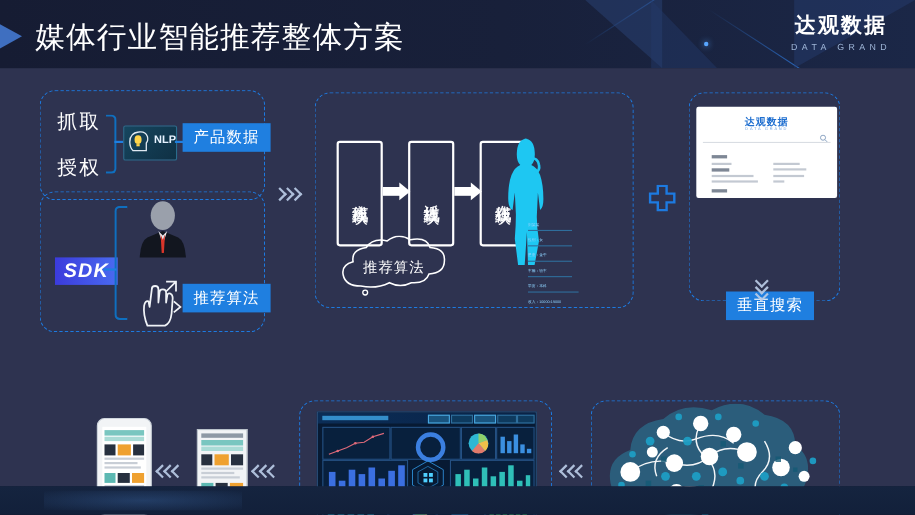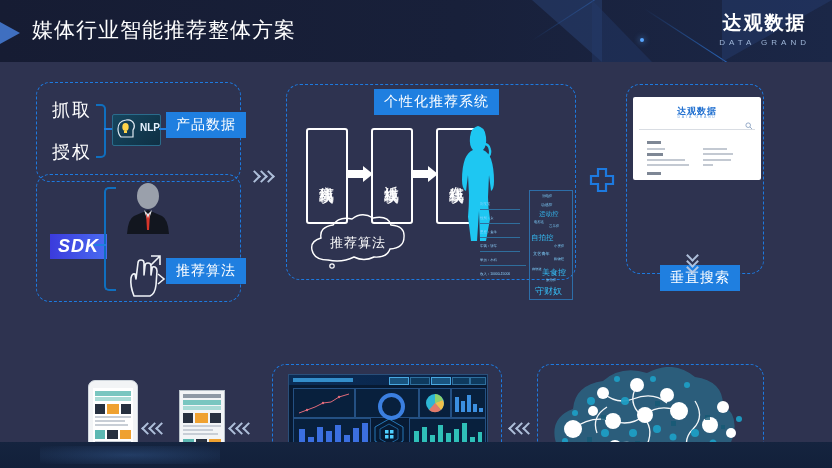--- a/index.html
+++ b/index.html
@@ -11,21 +11,21 @@
   .slide{position:relative;width:832px;height:468px;background:#141a30;overflow:hidden;}
 
   
   .header{position:absolute;left:0;top:0;width:832px;height:62px;
     background:linear-gradient(90deg,#161c33 0%,#18203a 55%,#1b2747 100%);overflow:hidden;}
   .hdr-geo{position:absolute;right:0;top:0;width:300px;height:62px;overflow:hidden;}
   .gl{position:absolute;background:linear-gradient(90deg,rgba(58,120,220,0),#2f7fe8);height:1px;transform-origin:left center;}
   .tri{position:absolute;width:0;height:0;}
   .title-arrow{position:absolute;left:0;top:22px;width:0;height:0;
     border-top:11px solid transparent;border-bottom:11px solid transparent;border-left:20px solid #3f6fc0;}
-  .title{position:absolute;left:32px;top:16px;font-size:21px;letter-spacing:1px;color:#fff;font-weight:400;}
+  .title{position:absolute;left:32px;top:16px;font-size:27px;letter-spacing:1px;color:#fff;font-weight:400;}
   .logo{position:absolute;right:22px;top:10px;text-align:center;}
   .logo-cn{font-size:19px;font-weight:700;color:#fff;letter-spacing:2px;}
   .logo-en{font-size:8px;letter-spacing:4px;color:#9fb6d8;margin-top:2px;}
 
   
   .stage{position:absolute;left:0;top:62px;width:832px;height:380px;background:#2e3350;}
   .footer{position:absolute;left:0;top:442px;width:832px;height:26px;
     background:linear-gradient(180deg,#15243f 0%,#12203a 100%);}
   .footer:after{content:"";position:absolute;left:40px;top:4px;width:180px;height:18px;
     background:radial-gradient(ellipse at center,rgba(80,140,220,.25),rgba(0,0,0,0));}
@@ -161,21 +161,20 @@
     </div>
     <div class="tag big" style="left:166px;top:196px;">推荐算法</div>
 
     <div class="chev" style="left:252px;top:110px;">
       <span></span>
         <span></span>
         <span></span>
     </div>
 
     <div class="dash" style="left:286px;top:22px;width:290px;height:196px;"></div>
-    <div class="tag big" style="left:374px;top:27px;">个性化推荐系统</div>
 
     <div class="mod" style="left:306px;top:66px;">
       <span>离线模块</span>
     </div>
     <div class="bigarrow" style="left:348px;top:108px;width:16px;"></div>
     <div class="mod" style="left:371px;top:66px;">
       <span>近线模块</span>
     </div>
     <div class="bigarrow" style="left:413px;top:108px;width:16px;"></div>
     <div class="mod" style="left:436px;top:66px;">
@@ -204,35 +203,20 @@
       <div class="persona" style="left:0;top:42px;">车辆：轿车</div>
       <div class="persona" style="left:0;top:56px;">学历：本科</div>
       <div class="persona" style="left:0;top:70px;">收入：10000-15000</div>
       <div style="position:absolute;left:0;top:9px;width:40px;height:1px;background:#2f6e9c;"></div>
       <div style="position:absolute;left:0;top:23px;width:40px;height:1px;background:#2f6e9c;"></div>
       <div style="position:absolute;left:0;top:37px;width:40px;height:1px;background:#2f6e9c;"></div>
       <div style="position:absolute;left:0;top:51px;width:40px;height:1px;background:#2f6e9c;"></div>
       <div style="position:absolute;left:0;top:65px;width:46px;height:1px;background:#2f6e9c;"></div>
     </div>
 
-    <div class="ptagbox" style="left:529px;top:128px;width:44px;height:110px;">
-      <div class="ptag" style="left:12px;top:3px;font-size:3.4px;">潮电控</div>
-      <div class="ptag" style="left:11px;top:11px;font-size:3.8px;">动感控</div>
-      <div class="ptag" style="left:9px;top:19px;font-size:6.5px;color:#35bdf5;">运动控</div>
-      <div class="ptag" style="left:4px;top:29px;font-size:3.4px;">电影迷</div>
-      <div class="ptag" style="left:19px;top:33px;font-size:3.4px;">音乐控</div>
-      <div class="ptag" style="left:1px;top:42px;font-size:7.5px;color:#35bdf5;">自拍控</div>
-      <div class="ptag" style="left:24px;top:53px;font-size:3.4px;">小资控</div>
-      <div class="ptag" style="left:3px;top:60px;font-size:4.2px;">文艺青年</div>
-      <div class="ptag" style="left:24px;top:66px;font-size:3.4px;">购物狂</div>
-      <div class="ptag" style="left:2px;top:76px;font-size:3.2px;">购物迷</div>
-      <div class="ptag" style="left:12px;top:76px;font-size:8px;color:#35bdf5;">美食控</div>
-      <div class="ptag" style="left:16px;top:87px;font-size:3.4px;">旅游控</div>
-      <div class="ptag" style="left:5px;top:94px;font-size:9px;color:#35bdf5;">守财奴</div>
-    </div>
 
     <div style="position:absolute;left:589px;top:106px;">
       <svg width="26" height="26" viewBox="0 0 26 26">
         <path d="M9 1 h8 v7 h7 v8 h-7 v7 h-8 v-7 h-7 v-8 h7 z" fill="none" stroke="#1d7ae0" stroke-width="2.2"></path>
       </svg>
     </div>
 
     <div class="dash" style="left:626px;top:22px;width:138px;height:190px;"></div>
 
     <div class="searchwin" style="left:633px;top:35px;width:128px;height:83px;">

